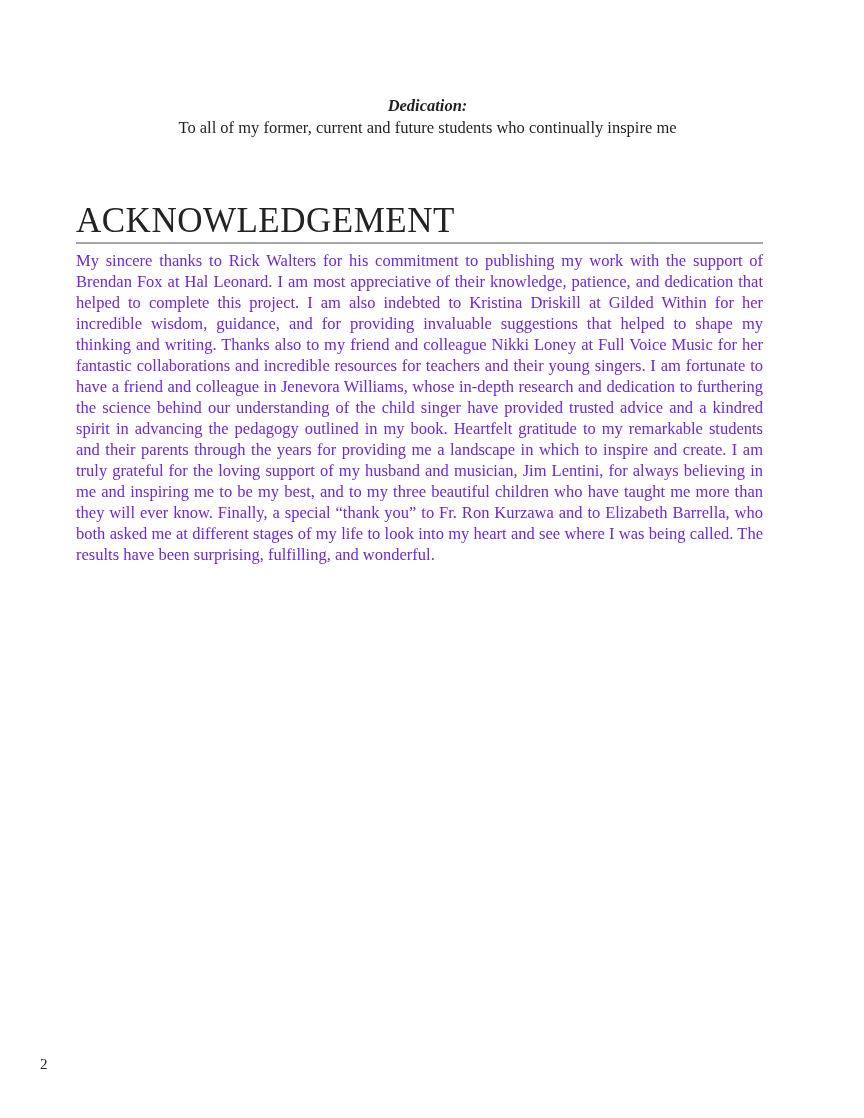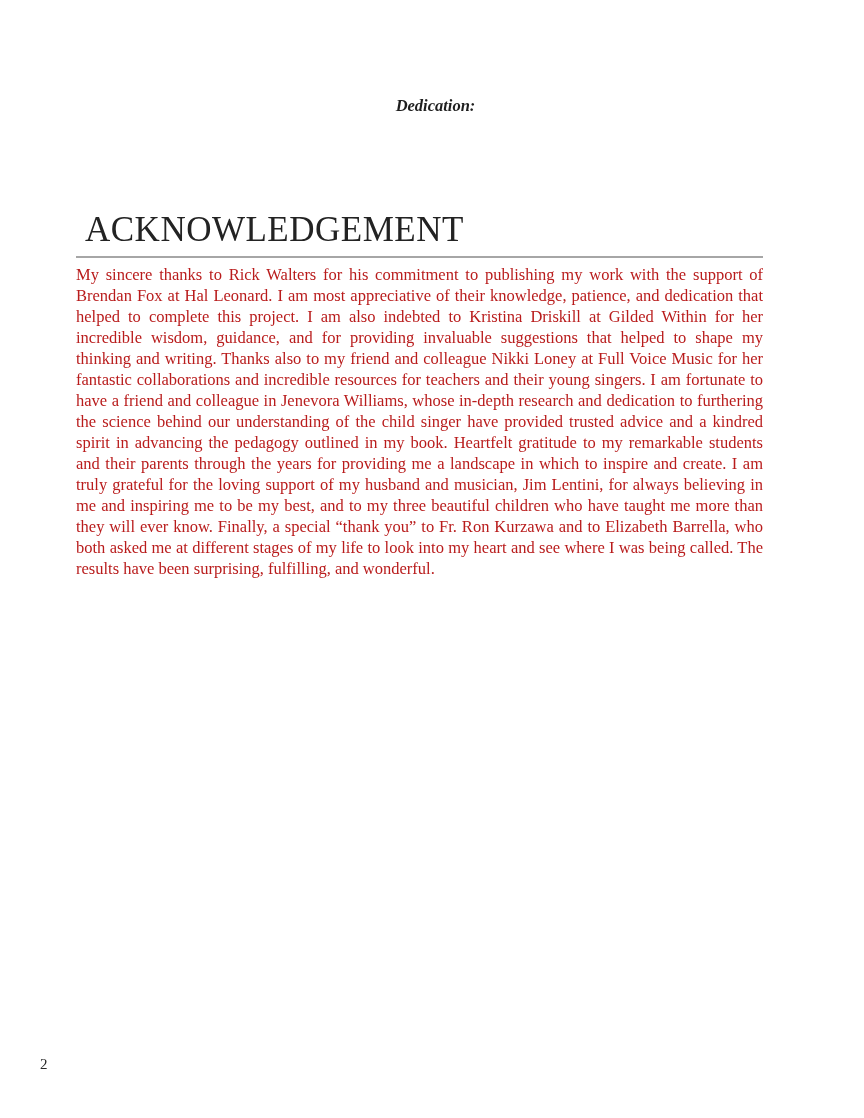--- a/index.html
+++ b/index.html
@@ -12,74 +12,75 @@
     width: 864px;
     height: 1118px;
     background: #ffffff;
     font-family: "Liberation Serif", serif;
     color: #1f1f1f;
     overflow: hidden;
   }
   .dedication {
     position: absolute;
     top: 95px;
-    left: 92px;
+    left: 84px;
     width: 687px;
     text-align: center;
     font-size: 16.5px;
     line-height: 21px;
   }
   .dedication-heading {
     font-style: italic;
     font-weight: bold;
     margin-bottom: 1px;
   }
   .ack-section {
     position: absolute;
     top: 203px;
     left: 76px;
     width: 687px;
   }
   .ack-heading {
-    margin: 9px;
+    margin: 0;
     font-size: 35px;
     font-weight: normal;
     line-height: 1;
     letter-spacing: 0.5px;
     color: #232323;
   }
   .ack-rule {
     border: none;
     border-top: 2px solid #a6a6a6;
     margin: 4px 0 6px 0;
     height: 0;
   }
   .ack-body {
     margin: 0;
     font-size: 16.5px;
     line-height: 21px;
     text-align: justify;
-    color: #b91c1c;
+    color: #6d28d9;
   }
   .page-number {
     position: absolute;
     left: 40px;
     top: 1055px;
     font-size: 15px;
     line-height: 18px;
     color: #2a2a2a;
   }
 </style>
 </head>
 <body>
 
 <div class="page">
 
   <div class="dedication">
     <div class="dedication-heading">Dedication:</div>
+    <div class="dedication-line">To all of my former, current and future students who continually inspire me</div>
   </div>
 
   <div class="ack-section">
     <h1 class="ack-heading">ACKNOWLEDGEMENT</h1>
     <hr class="ack-rule">
     <p class="ack-body">My sincere thanks to Rick Walters for his commitment to publishing my work with the support of Brendan Fox at Hal Leonard. I am most appreciative of their knowledge, patience, and dedication that helped to complete this project. I am also indebted to Kristina Driskill at Gilded Within for her incredible wisdom, guidance, and for providing invaluable suggestions that helped to shape my thinking and writing. Thanks also to my friend and colleague Nikki Loney at Full Voice Music for her fantastic collaborations and incredible resources for teachers and their young singers. I am fortunate to have a friend and colleague in Jenevora Williams, whose in-depth research and dedication to furthering the science behind our understanding of the child singer have provided trusted advice and a kindred spirit in advancing the pedagogy outlined in my book. Heartfelt gratitude to my remarkable students and their parents through the years for providing me a landscape in which to inspire and create. I am truly grateful for the loving support of my husband and musician, Jim Lentini, for always believing in me and inspiring me to be my best, and to my three beautiful children who have taught me more than they will ever know. Finally, a special “thank you” to Fr. Ron Kurzawa and to Elizabeth Barrella, who both asked me at different stages of my life to look into my heart and see where I was being called. The results have been surprising, fulfilling, and wonderful.</p>
   </div>
 
   <div class="page-number">2</div>
 

